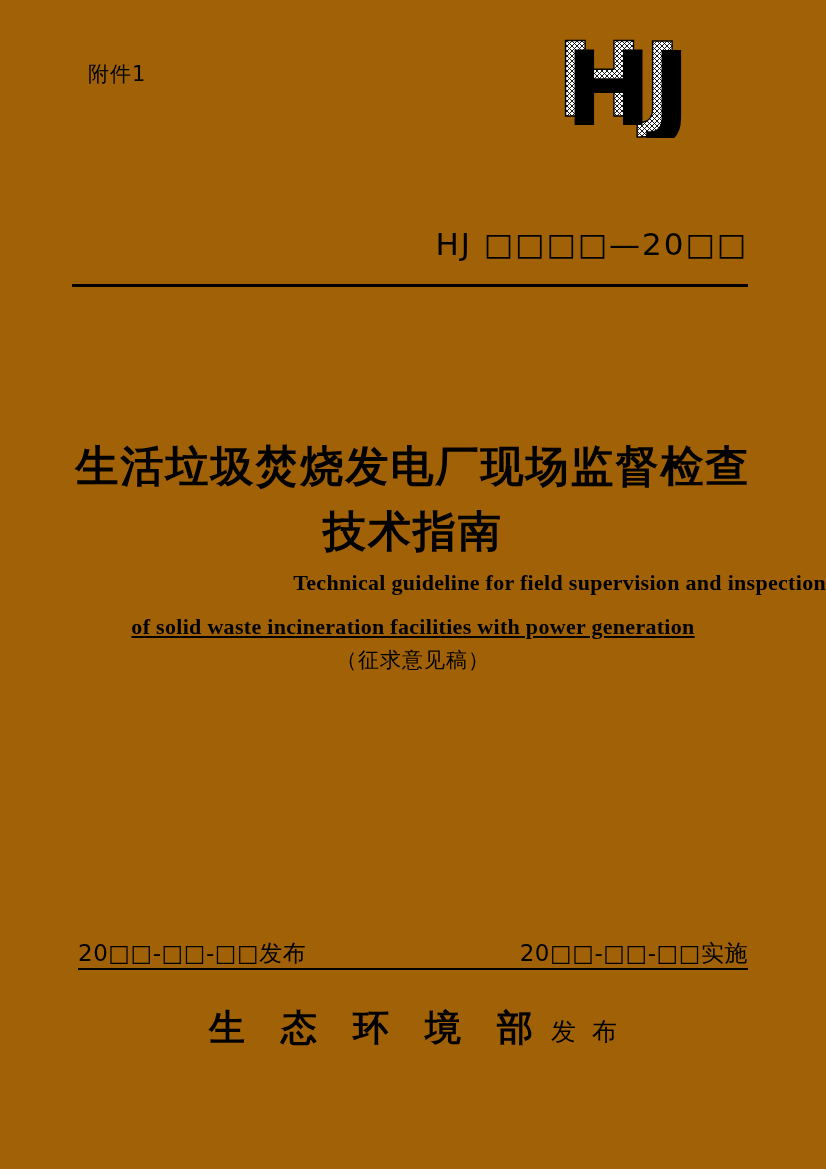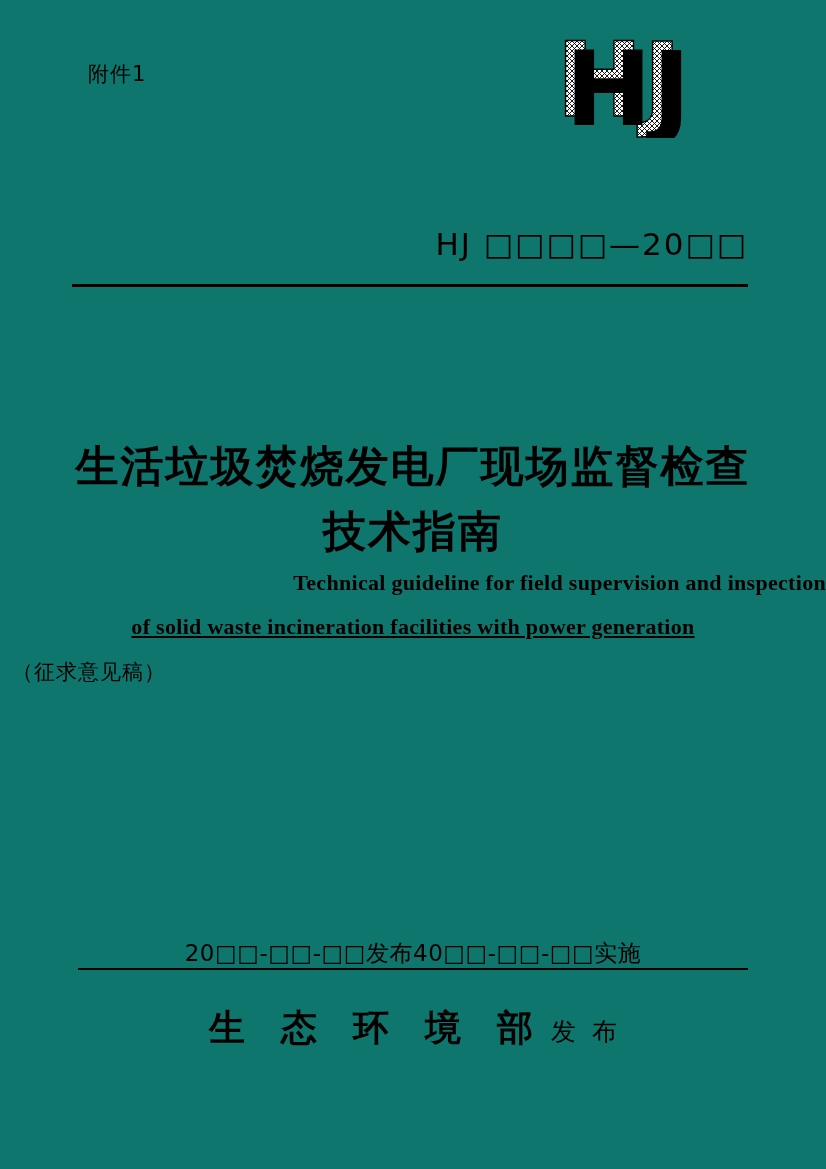--- a/index.html
+++ b/index.html
@@ -11,21 +11,21 @@
     height: 1169px;
     background: #ffffff;
     position: relative;
     overflow: hidden;
     color: #000000;
     font-family: "DejaVu Sans", "Liberation Sans", sans-serif;
   }
   .page {
     position: absolute;
     inset: 0;
-    background: #0f766e;
+    background: #a16207;
   }
 
   
   .attachment {
     position: absolute;
     left: 88px;
     top: 60px;
     font-size: 21px;
     letter-spacing: 1px;
   }
@@ -116,34 +116,34 @@
   }
   .title-en-1 { top: 570px; text-align: right; }
   .title-en-2 { top: 614px; text-decoration: underline; }
 
   
   .draft-note {
     position: absolute;
     left: 0;
     right: 0;
     top: 646px;
-    margin: 12px;
-    text-align: left;
+    margin: 0;
+    text-align: center;
     font-size: 21px;
     letter-spacing: 1px;
   }
 
   
   .dates {
     position: absolute;
     left: 78px;
     right: 78px;
     top: 938px;
     display: flex;
-    justify-content: center;
+    justify-content: space-between;
     font-size: 23px;
     letter-spacing: 0.5px;
     white-space: nowrap;
   }
 
   
   .ministry-line {
     position: absolute;
     left: 0;
     right: 0;
@@ -196,21 +196,21 @@
   <h2 class="title-cn title-cn-2">技术指南</h2>
 
   <p class="title-en title-en-1">Technical guideline for field supervision and inspection</p>
 
   <p class="title-en title-en-2">of solid waste incineration facilities with power generation</p>
 
   <p class="draft-note">（征求意见稿）</p>
 
   <div class="dates">
     <span>20□□-□□-□□发布</span>
-    <span>40□□-□□-□□实施</span>
+    <span>20□□-□□-□□实施</span>
   </div>
 
   <div class="rule rule-bottom"></div>
 
   <div class="ministry-line">
     <span class="ministry">生态环境部</span>
     <span class="issue-label">发布</span>
   </div>
 
 </div>

